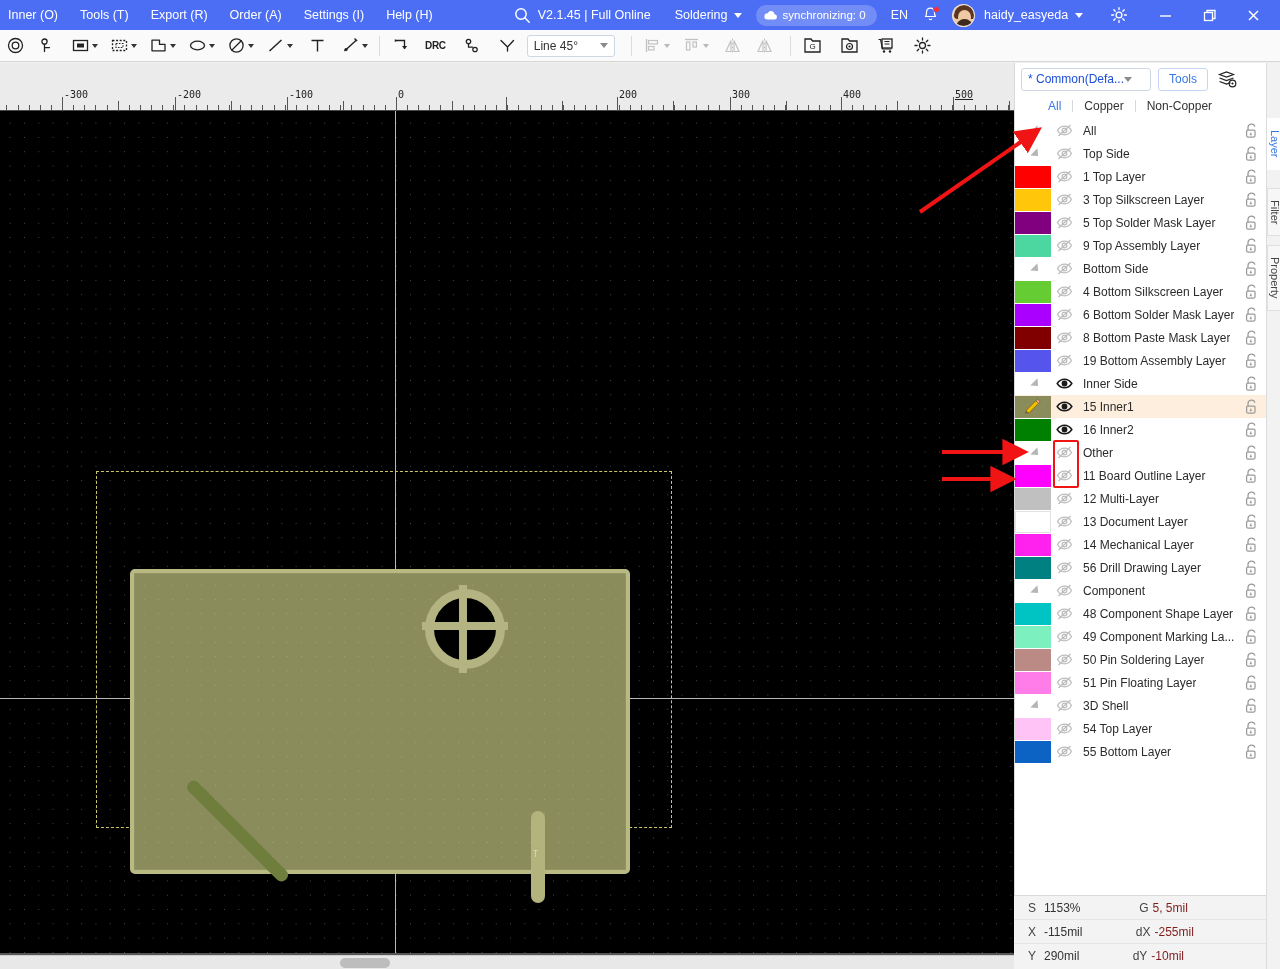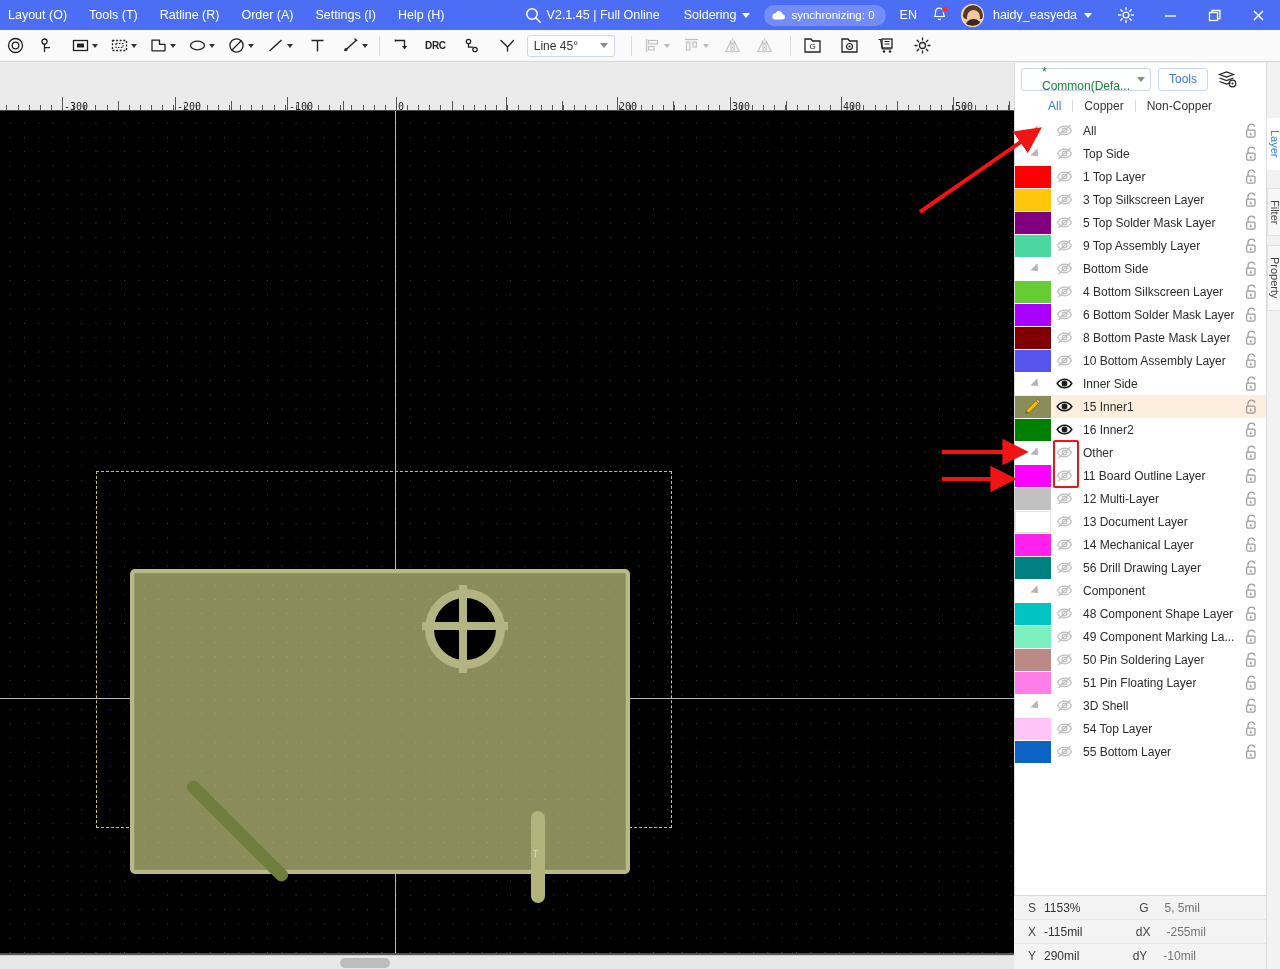--- a/index.html
+++ b/index.html
@@ -74,21 +74,21 @@
 
   
   .canvas-wrap { position: absolute; left: 0; top: 63px; width: 1014px; height: 906px; background: #000; }
   .ruler-h {
     position: absolute; left: 0; top: 25px; width: 1014px; height: 23px;
     background: #ebebeb; border-bottom: 1px solid #4a4a4a; overflow: hidden;
   }
   .ruler-h .tick { position: absolute; bottom: 0; width: 1px; background: #555; }
   .ruler-h .tick.maj { height: 13px; }
   .ruler-h .tick.min { height: 5px; }
-  .ruler-h .lbl { position: absolute; top: 13px; font-size: 10px; color: #222;
+  .ruler-h .lbl { position: absolute; top: 1px; font-size: 10px; color: #222;
                   font-family: "DejaVu Sans Mono", monospace; }
   .ruler-corner { position: absolute; left:0; top:0; width: 1014px; height: 25px; background: #ebebeb; }
 
   .stage { position: absolute; left: 0; top: 48px; width: 1014px; height: 858px; background: #000; overflow: hidden; }
   .dotgrid {
     position: absolute; inset: 0;
     background-image: radial-gradient(circle, rgba(255,255,255,0.30) 0.8px, transparent 0.9px);
     background-size: 14.3px 14.3px; background-position: 3px 5px;
   }
   .cross-h { position: absolute; left: 0; width: 1014px; height: 1px; background: rgba(235,235,235,0.78); }
@@ -121,22 +121,22 @@
   .hscroll-area { position: absolute; left: 0; bottom: 0; width: 1014px; height: 16px; background: #565656; }
   .hscroll-track { position: absolute; left: 0; bottom: 0; width: 1014px; height: 14px; background: #e8e8e8; border-top: 1px solid #cfcfcf; }
   .hscroll-thumb { position: absolute; height: 10px; top: 2px; background: #bdbdbd; border-radius: 5px; }
 
   
   .rpanel { position: absolute; left: 1014px; top: 63px; width: 252px; height: 906px; background: #fff;
             border-left: 1px solid #d9d9d9; }
   .rp-top { height: 32px; display: flex; align-items: center; padding: 0 6px; gap: 7px; }
   .profile-sel {
     height: 23px; width: 130px; border: 1px solid #cfd6e4; border-radius: 3px; background: #fff;
-    display: flex; align-items: center; justify-content: flex-start; padding: 0 5px 0 20px;
-    font-size: 12px; color: #15803d;
+    display: flex; align-items: center; justify-content: flex-start; padding: 0 5px 0 6px;
+    font-size: 12px; color: #1d4ed8;
   }
   .reset-btn {
     height: 23px; width: 50px; border: 1px solid #c5d6f5; border-radius: 3px; background: #fff;
     color: #3a78e0; font-size: 12px; display: flex; align-items: center; justify-content: center;
   }
   .stack-ic { width: 24px; height: 24px; display: flex; align-items: center; justify-content: center; }
 
   .rp-tabs { height: 22px; display: flex; align-items: center; padding-left: 22px; gap: 0px; font-size: 12px; }
   .rp-tab { padding: 0 11px; color: #333; }
   .rp-tab.active { color: #3a78e0; }
@@ -166,35 +166,35 @@
   }
   .vtab.active { color: #3a78e0; background: #fff; border-color: #fff; }
 
   
   .statusbar { position: absolute; left: 1014px; bottom: 0px; width: 252px; height: 74px;
                background: #f3f3f3; border-top: 1px solid #d9d9d9; font-size: 12px; color: #333; }
   .st-row { height: 24px; display: flex; align-items: center; border-bottom: 1px solid #e4e4e4; }
   .st-k { width: 22px; text-align: right; color: #444; }
   .st-v { margin-left: 8px; color: #333; }
   .st-k2 { width: 26px; text-align: right; color: #444; margin-left: 42px; }
-  .st-v2 { margin-left: 16px; color: #737373; }
+  .st-v2 { margin-left: 4px; color: #7f1d1d; }
 
   
   .ann-svg { position: absolute; left: 0; top: 0; width: 1280px; height: 969px; pointer-events: none; }
   .red-box { position: absolute; border: 2px solid #f01414; border-radius: 2px; }
 </style>
 </head>
 <body>
 
 <div id="app">
 
   <div class="menubar">
-    <div class="menu-item">Layout (O)</div>
+    <div class="menu-item">Inner (O)</div>
     <div class="menu-item">Tools (T)</div>
-    <div class="menu-item">Ratline (R)</div>
+    <div class="menu-item">Export (R)</div>
     <div class="menu-item">Order (A)</div>
     <div class="menu-item">Settings (I)</div>
     <div class="menu-item">Help (H)</div>
 
     <div class="search-ic" style="margin-left:66px">
       <svg width="17" height="17" viewBox="0 0 17 17">
           <circle cx="7" cy="7" r="5.2" fill="none" stroke="#fff" stroke-width="1.5"></circle>
           <line x1="10.8" y1="10.8" x2="15.2" y2="15.2" stroke="#fff" stroke-width="1.5" stroke-linecap="round"></line>
         </svg>
     </div>
@@ -797,21 +797,21 @@
         <div class="lrow">
           <div class="swatch" style="background:#5555ee;"></div>
           <div class="eye-box">
             <svg width="17" height="15" viewBox="0 0 17 15">
               <path d="M1.5 7.5S4 3.2 8.5 3.2 15.5 7.5 15.5 7.5 13 11.8 8.5 11.8 1.5 7.5 1.5 7.5z" fill="none" stroke="#bdbdbd" stroke-width="1.25"></path>
               <circle cx="8.5" cy="7.5" r="2.3" fill="none" stroke="#bdbdbd" stroke-width="1.25"></circle>
               <line x1="2.5" y1="13" x2="14.5" y2="2" stroke="#bdbdbd" stroke-width="1.25"></line>
             </svg>
           </div>
           <span style="width:6px"></span>
-          <span class="lname">10 Bottom Assembly Layer</span>
+          <span class="lname">19 Bottom Assembly Layer</span>
           <div class="lock-box">
             <svg width="15" height="17" viewBox="0 0 15 17">
               <path d="M4 8V5.4a3.5 3.5 0 0 1 6.9-.7" fill="none" stroke="#9a9a9a" stroke-width="1.25"></path>
               <rect x="2.6" y="8" width="8.4" height="7" rx="1.2" fill="none" stroke="#9a9a9a" stroke-width="1.25"></rect>
               <path d="M6.8 10.5v2M5.8 12.6h2" stroke="#9a9a9a" stroke-width="1.1"></path>
             </svg>
           </div>
         </div>
         <div class="lrow">
           <div class="grp-tri-box">

